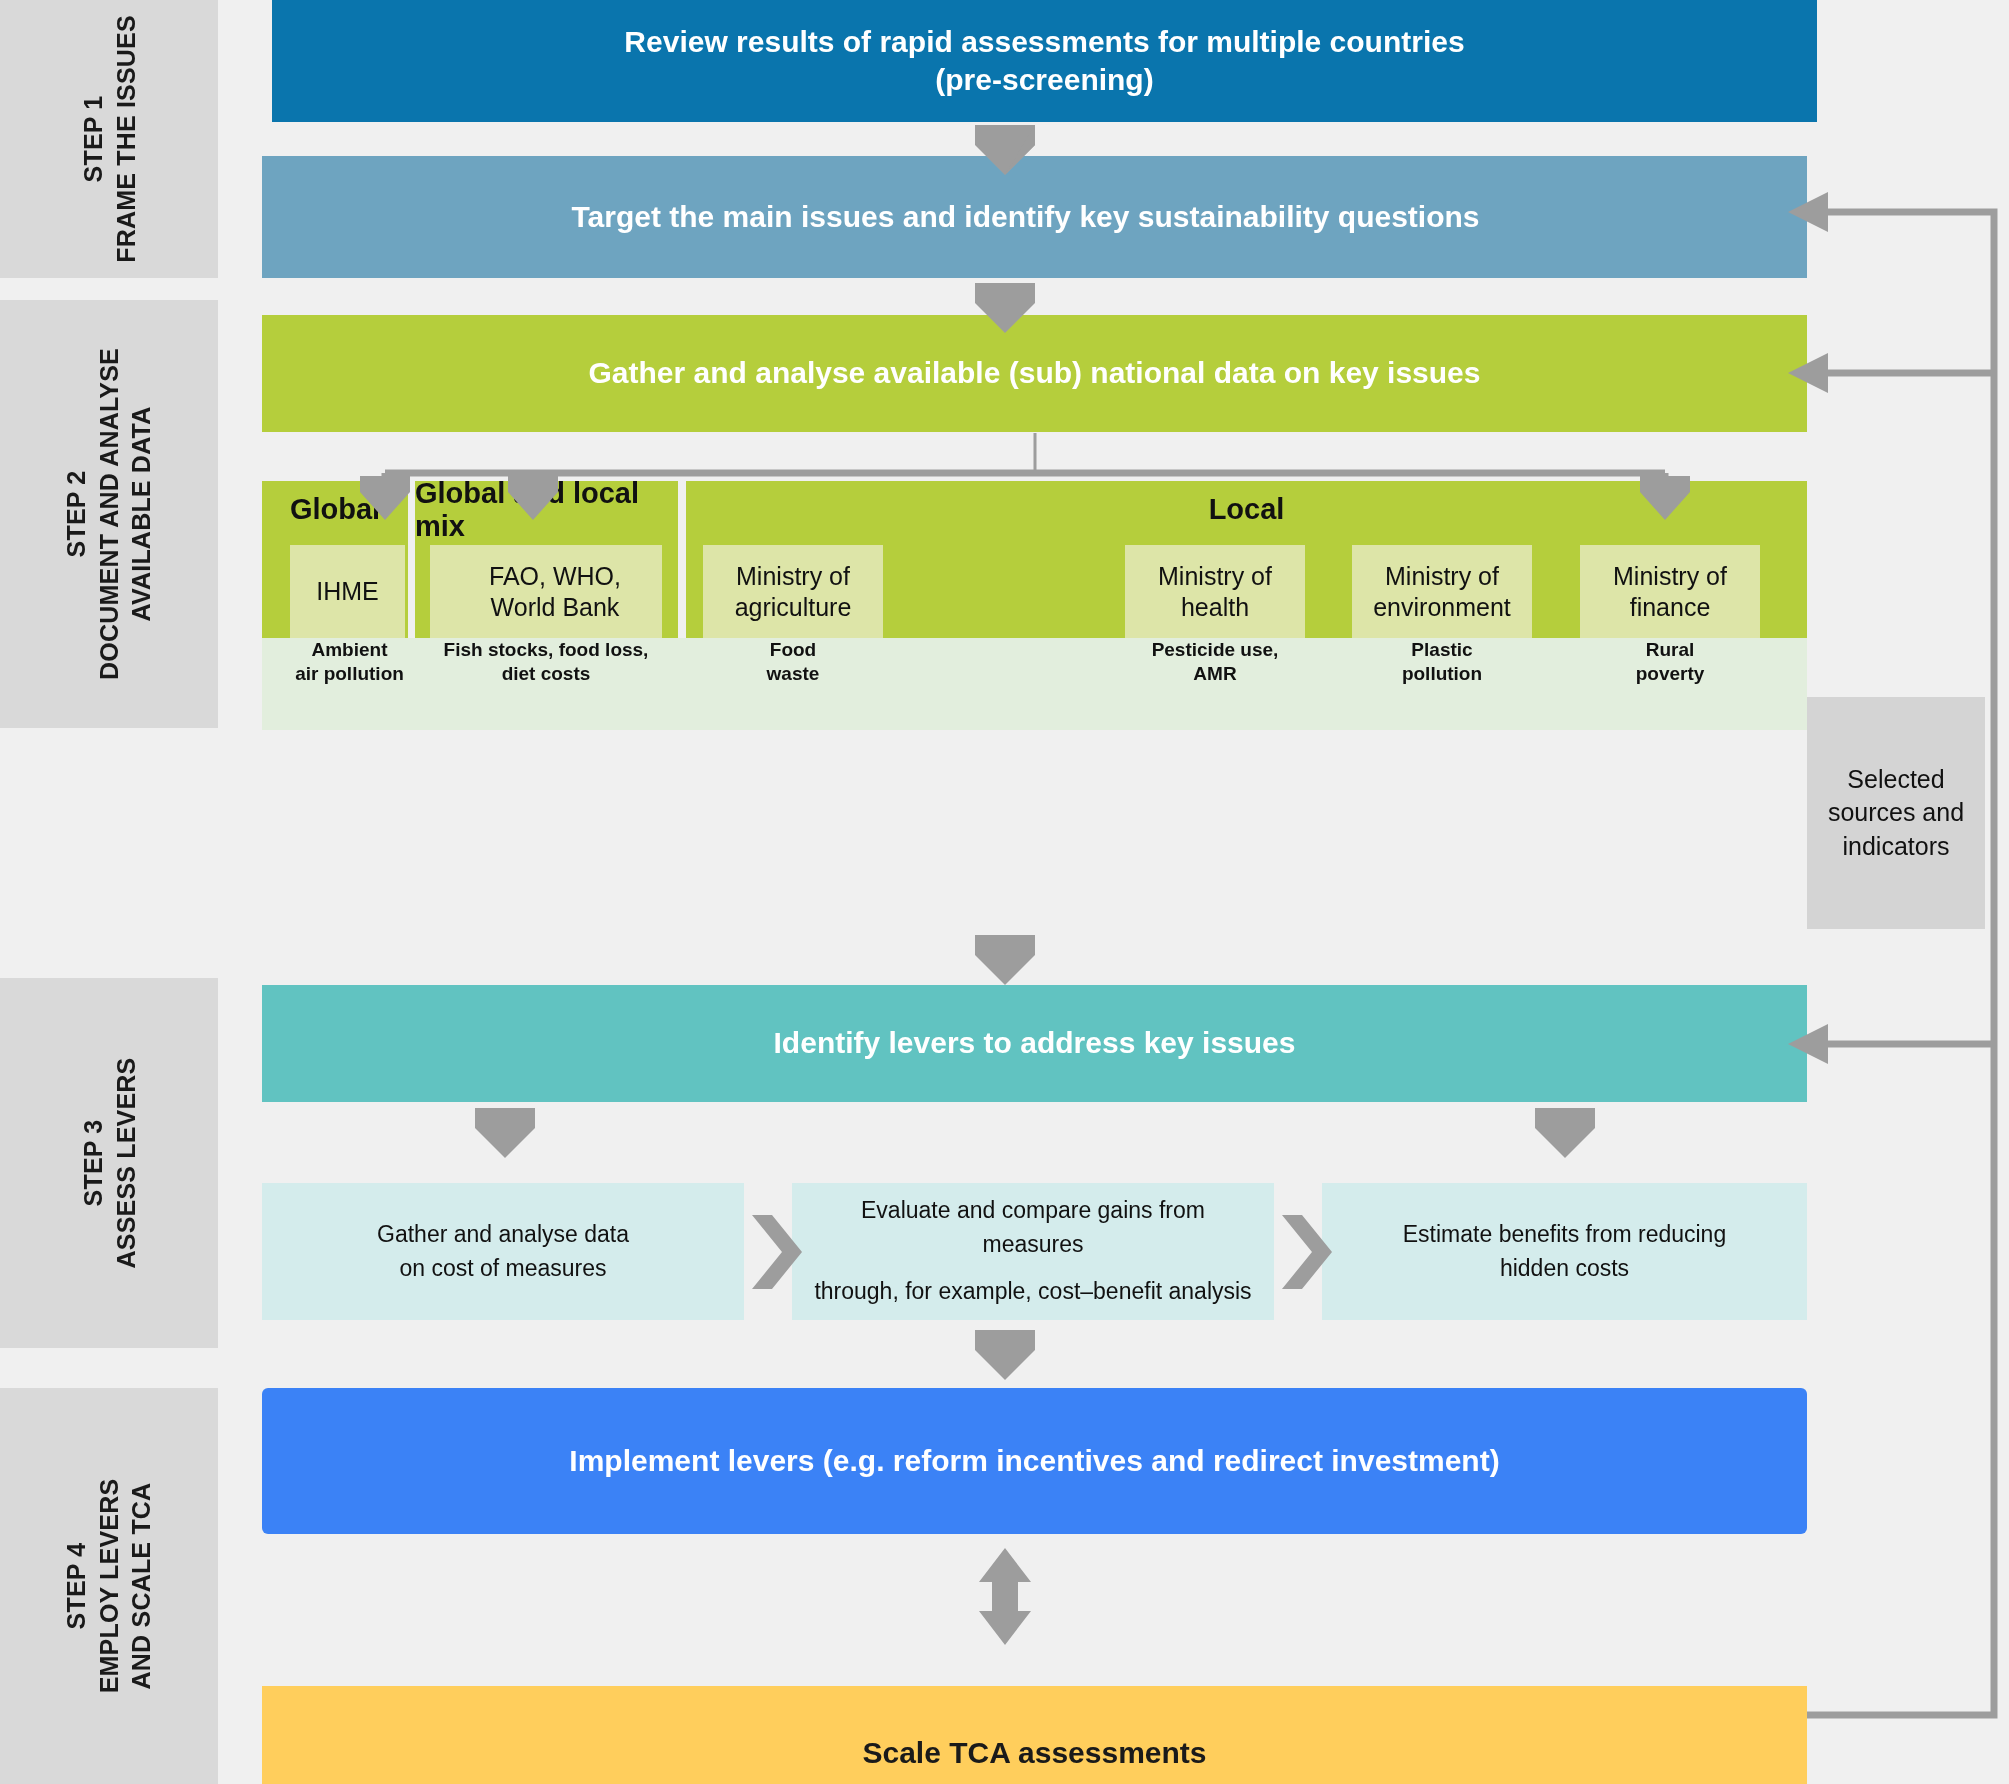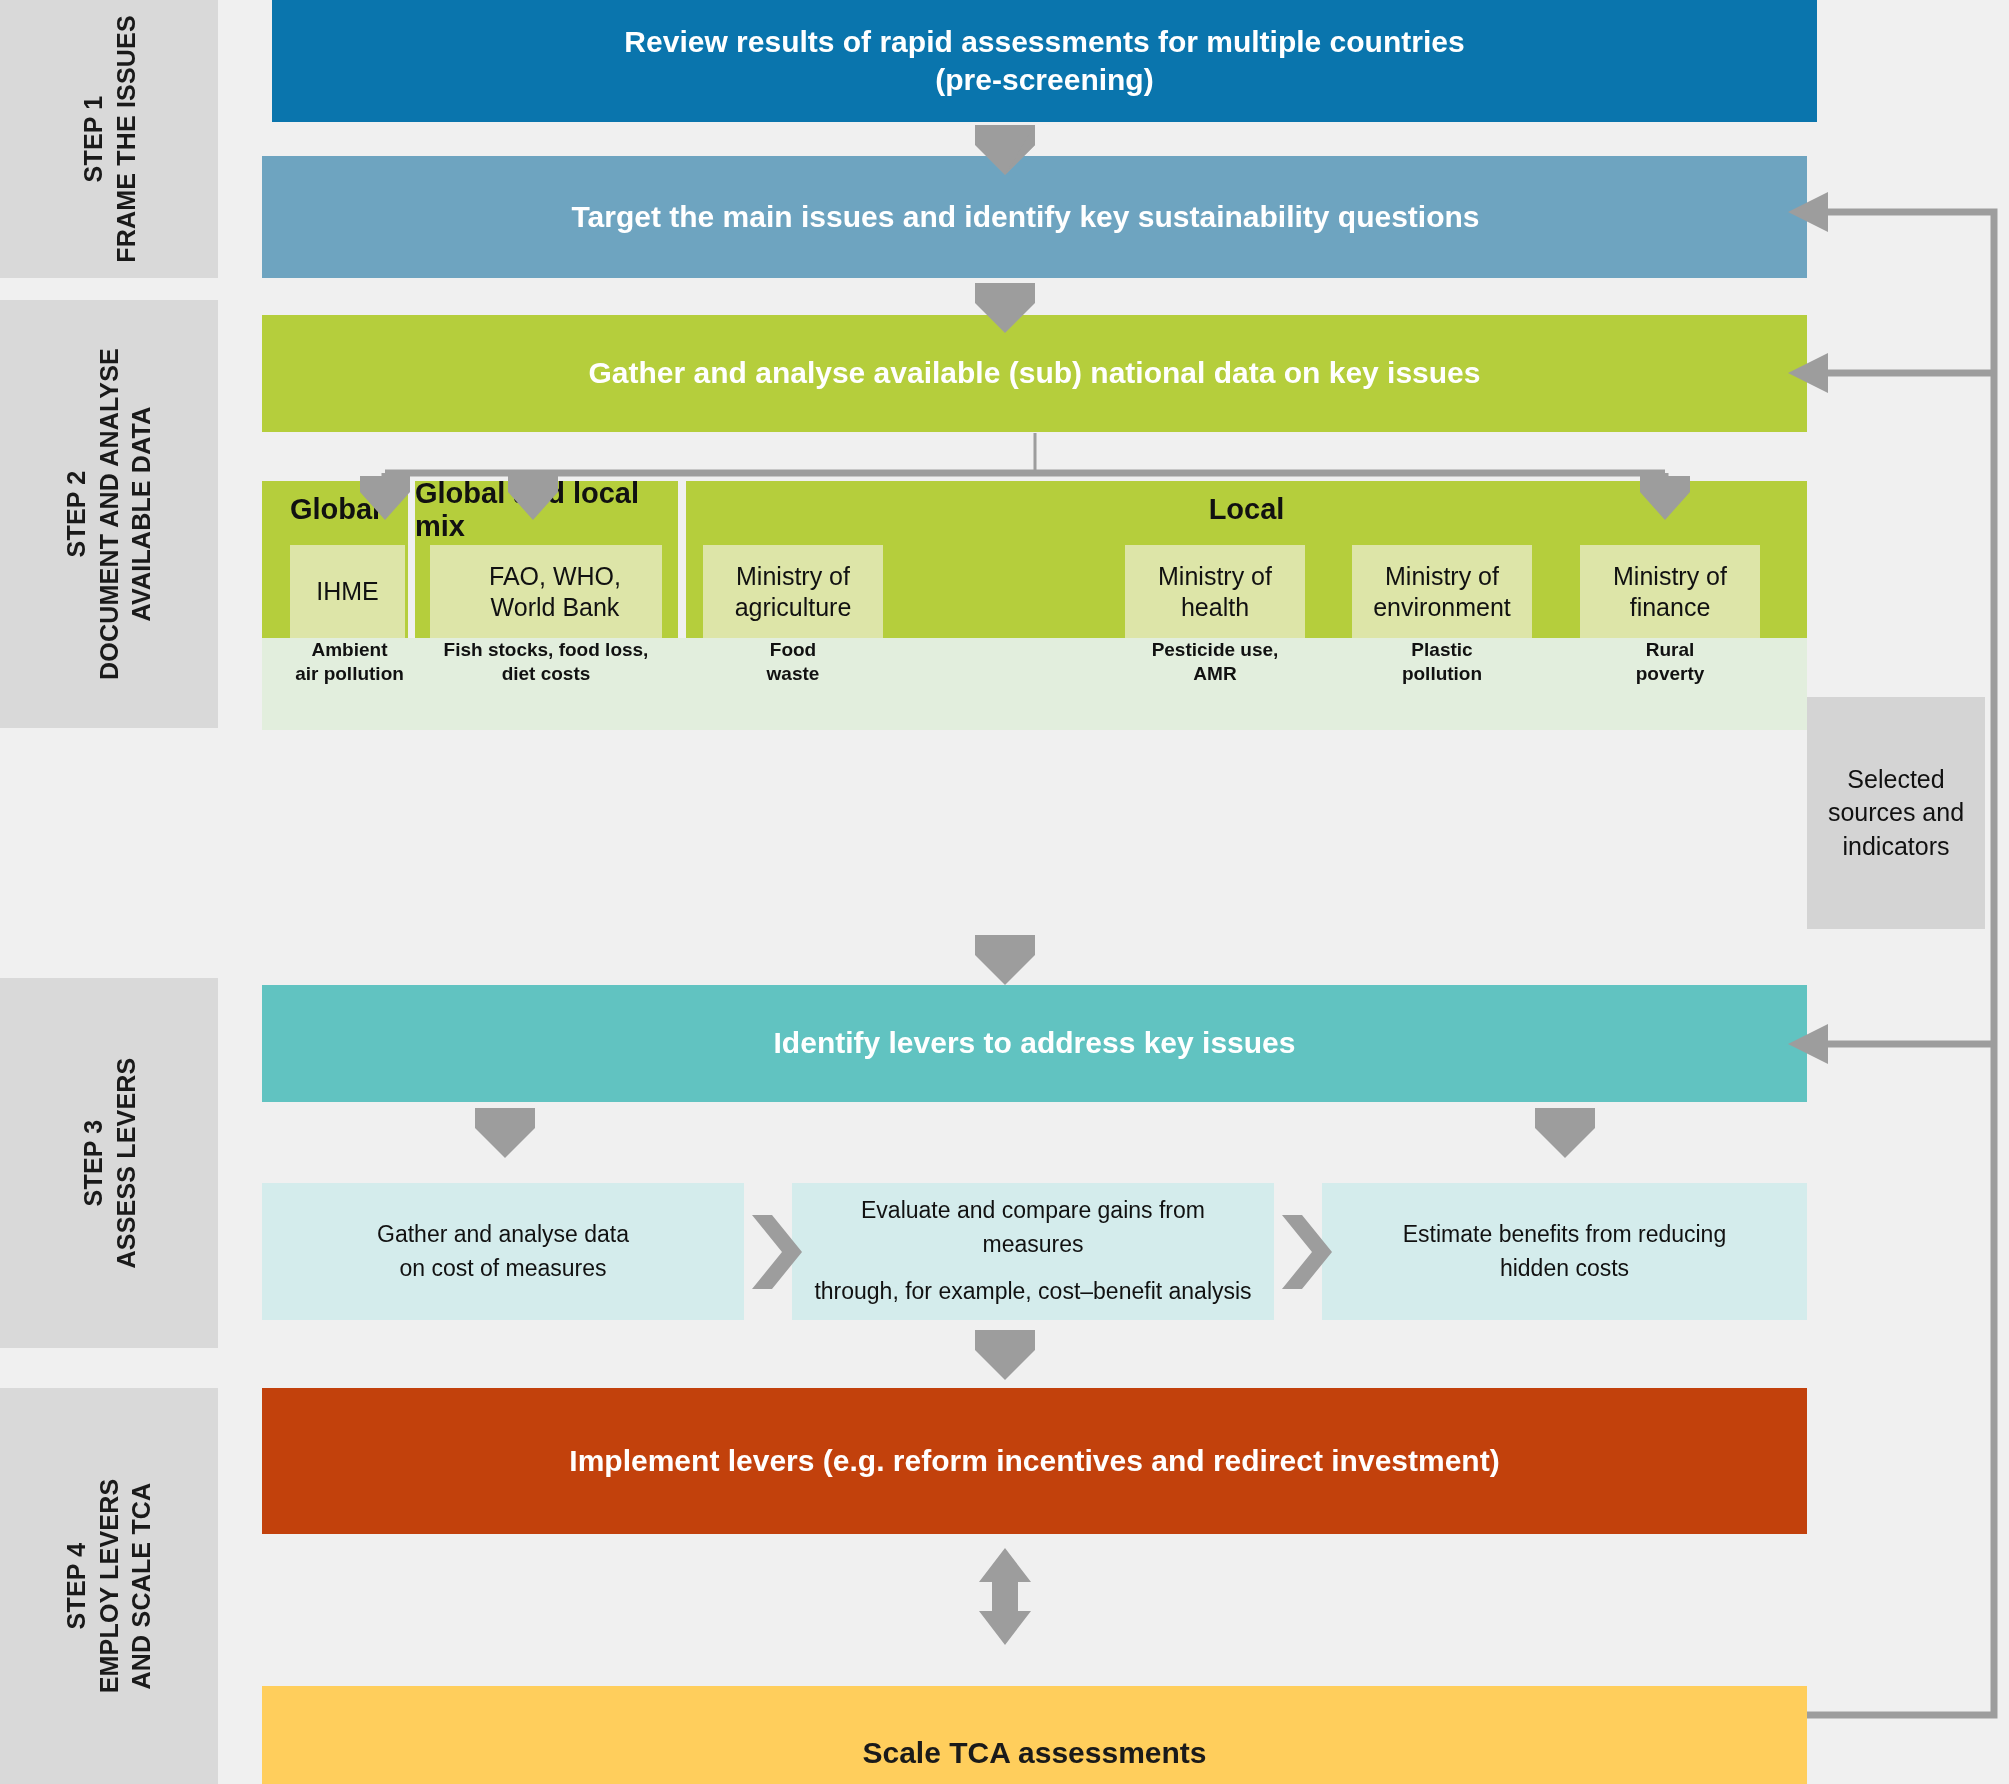--- a/index.html
+++ b/index.html
@@ -51,21 +51,21 @@
     color: #ffffff;
     font-weight: bold;
     font-size: 30px;
     line-height: 1.28;
     padding: 6px 30px;
   }
   .blue-dark  { background: #0a75ad; margin-left: 10px; }
   .blue-mid   { background: #6ea4c0; }
   .green      { background: #b5ce3c; }
   .teal       { background: #61c3c1; }
-  .orange     { background: #c2410c; }
+  .orange     { background: #3b82f6; border-radius: 6px; }
   .yellow     { background: #ffce5c; color:#1a1a1a; }
 
   
   .cat-col {
     position: absolute;
     background: #b5ce3c;
     box-sizing: border-box;
   }
   .cat-title {
     position: absolute;

